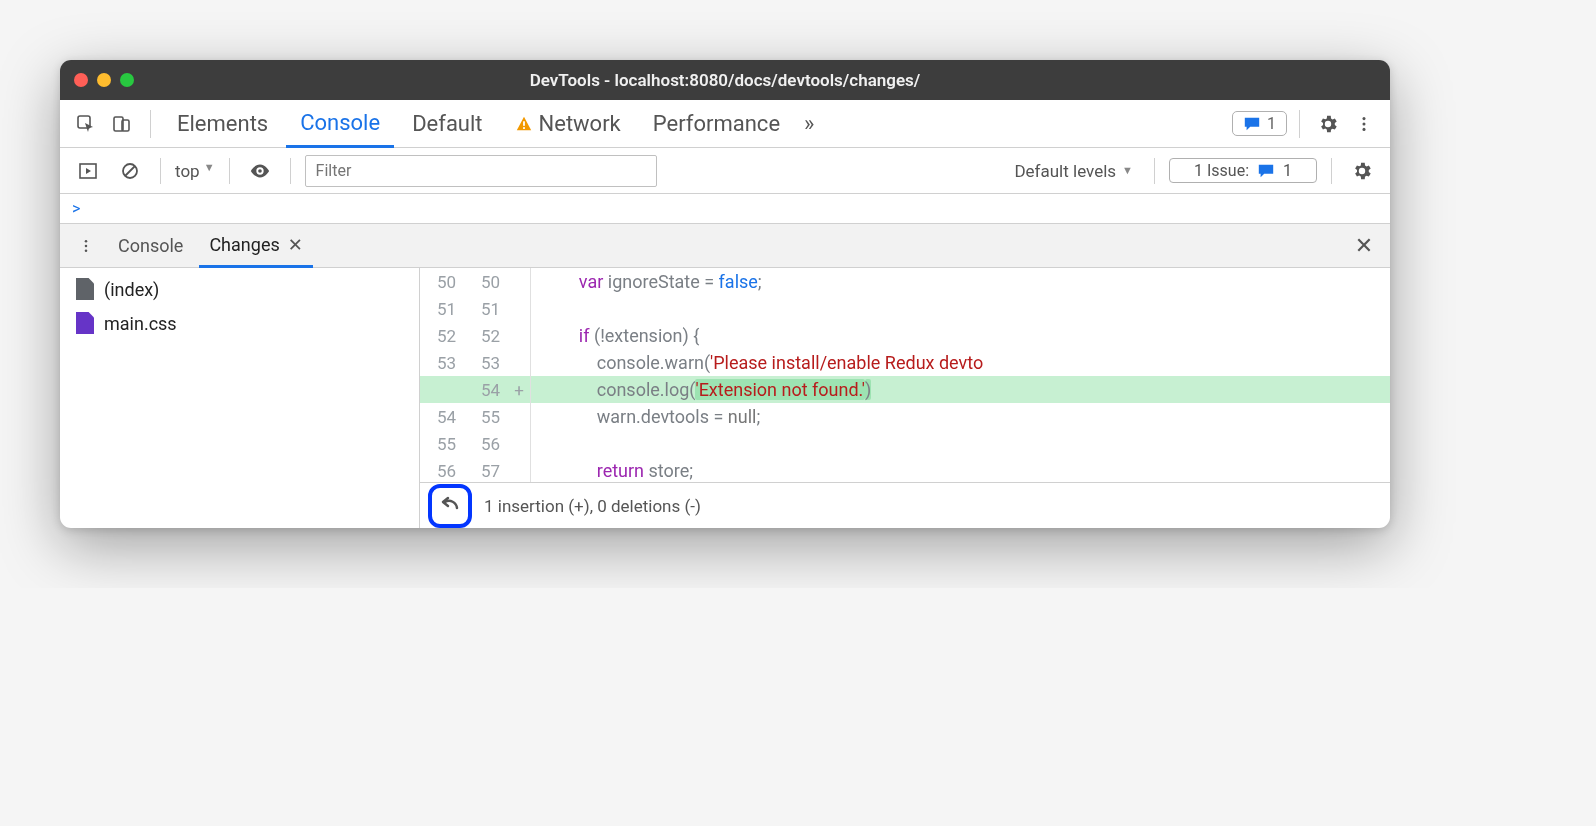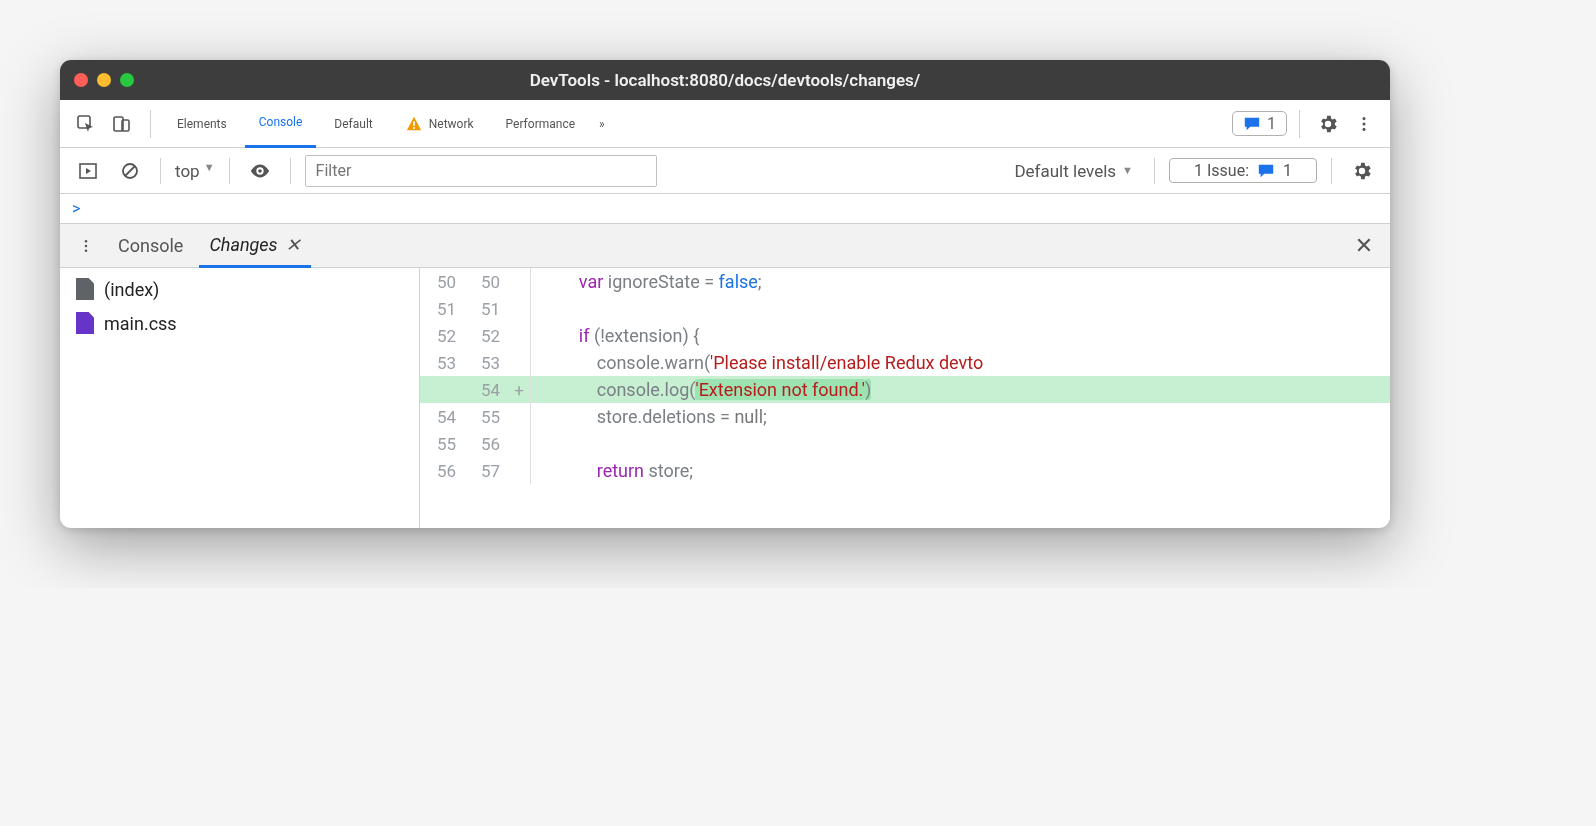--- a/index.html
+++ b/index.html
@@ -60,21 +60,21 @@
     .iconbtn {
       width: 32px; height: 32px;
       display: flex; align-items: center; justify-content: center;
       color: #555; border-radius: 5px;
     }
     .tabbar .tab {
       padding: 0 14px;
       height: 48px;
       display: flex; align-items: center; gap: 6px;
       color: #555;
-      font-size: 12px;
+      font-size: 22px;
     }
     .tabbar .tab.active {
       color: #1a73e8;
       border-bottom: 3px solid #1a73e8;
     }
     .badge-issues {
       display: inline-flex; align-items: center; gap: 6px;
       background: #fff; border: 1px solid #b0b0b0;
       padding: 2px 10px; border-radius: 5px; font-size: 16px;
       color: #666;
@@ -138,21 +138,20 @@
     }
     .drawer-tabs .dtab {
       padding: 0 10px;
       height: 44px;
       display:flex; align-items:center; gap:8px;
       color:#555; font-size: 18px;
     }
     .drawer-tabs .dtab.active {
       color:#222;
       border-bottom: 3px solid #1a73e8;
-      font-style: italic;
     }
     .drawer-tabs .spacer { flex:1; }
 
     .drawer-body {
       display:flex;
       height: 260px;
     }
     .file-list {
       width: 360px;
       border-right: 1px solid #d0d0d0;
@@ -404,20 +403,31 @@
           <span>main.css</span>
         </div>
       </div>
     <div style="flex:1;display:flex;flex-direction:column">
       <div class="diff-area" id="diff-area">
           <div class="diff-row"><span class="ln">50</span><span class="ln">50</span><span class="mk"> </span><span class="gutterline"></span><span class="code"><span>    </span><span class="kw">var </span><span>ignoreState = </span><span class="val">false</span><span>;</span></span></div>
           <div class="diff-row"><span class="ln">51</span><span class="ln">51</span><span class="mk"> </span><span class="gutterline"></span><span class="code"><span></span></span></div>
           <div class="diff-row"><span class="ln">52</span><span class="ln">52</span><span class="mk"> </span><span class="gutterline"></span><span class="code"><span>    </span><span class="kw">if </span><span>(!extension) {</span></span></div>
           <div class="diff-row"><span class="ln">53</span><span class="ln">53</span><span class="mk"> </span><span class="gutterline"></span><span class="code"><span>        console.warn(</span><span class="str">'Please install/enable Redux devto</span></span></div>
           <div class="diff-row added"><span class="ln"></span><span class="ln">54</span><span class="mk">+</span><span class="gutterline"></span><span class="code"><span>        console.log(</span><span class="str code-hi">'Extension not found.'</span><span class="code-hi">)</span></span></div>
-          <div class="diff-row"><span class="ln">54</span><span class="ln">55</span><span class="mk"> </span><span class="gutterline"></span><span class="code"><span>        store.deletions = </span><span class="null">null</span><span>;</span></span></div>
+          <div class="diff-row"><span class="ln">54</span><span class="ln">55</span><span class="mk"> </span><span class="gutterline"></span><span class="code"><span>        warn.devtools = </span><span class="null">null</span><span>;</span></span></div>
           <div class="diff-row"><span class="ln">55</span><span class="ln">56</span><span class="mk"> </span><span class="gutterline"></span><span class="code"><span></span></span></div>
           <div class="diff-row"><span class="ln">56</span><span class="ln">57</span><span class="mk"> </span><span class="gutterline"></span><span class="code"><span>        </span><span class="kw">return </span><span>store;</span></span></div>
         </div>
+      <div class="diff-footer">
+        <div class="revert-ring">
+          <span>
+            <svg width="24" height="24" viewBox="0 0 24 24">
+                <path d="M7 8a8 8 0 0112 6" fill="none" stroke="#555" stroke-width="2.5" stroke-linecap="round"></path>
+                <path d="M10 4L5 8l5 4" fill="none" stroke="#555" stroke-width="2.5" stroke-linecap="round" stroke-linejoin="round"></path>
+              </svg>
+          </span>
+        </div>
+        <span>1 insertion (+), 0 deletions (-)</span>
+      </div>
     </div>
   </div>
 
 </div>
 
 </body></html>

